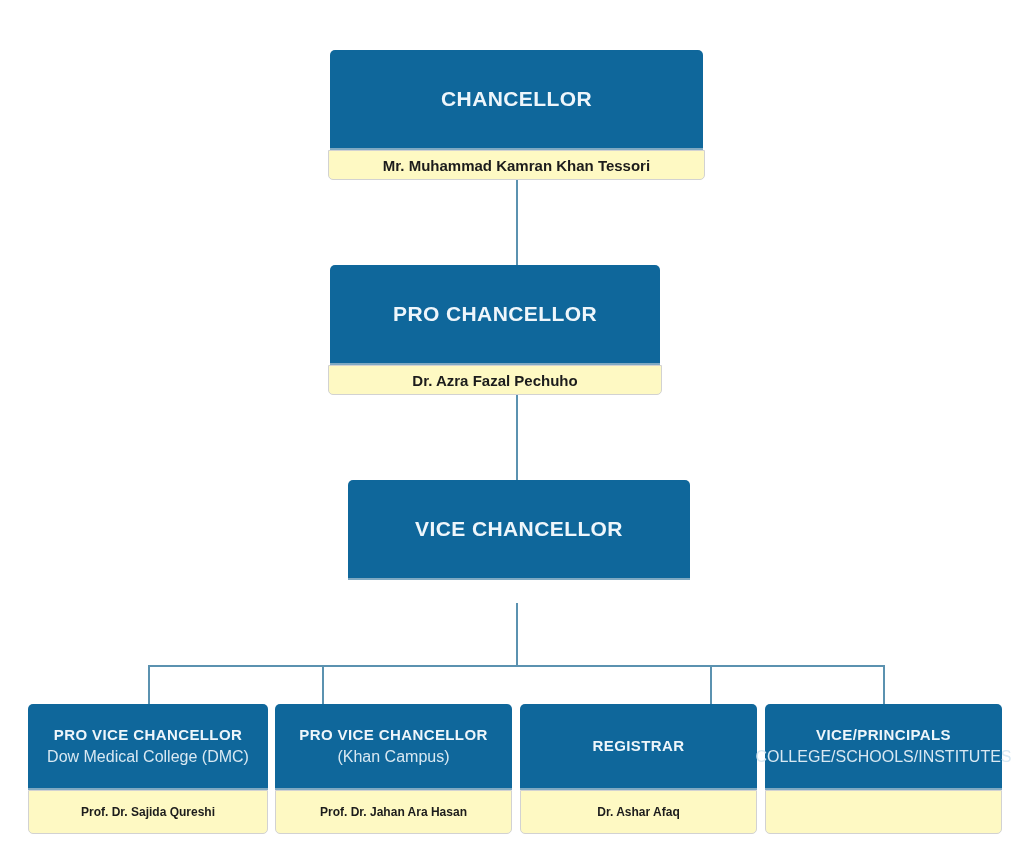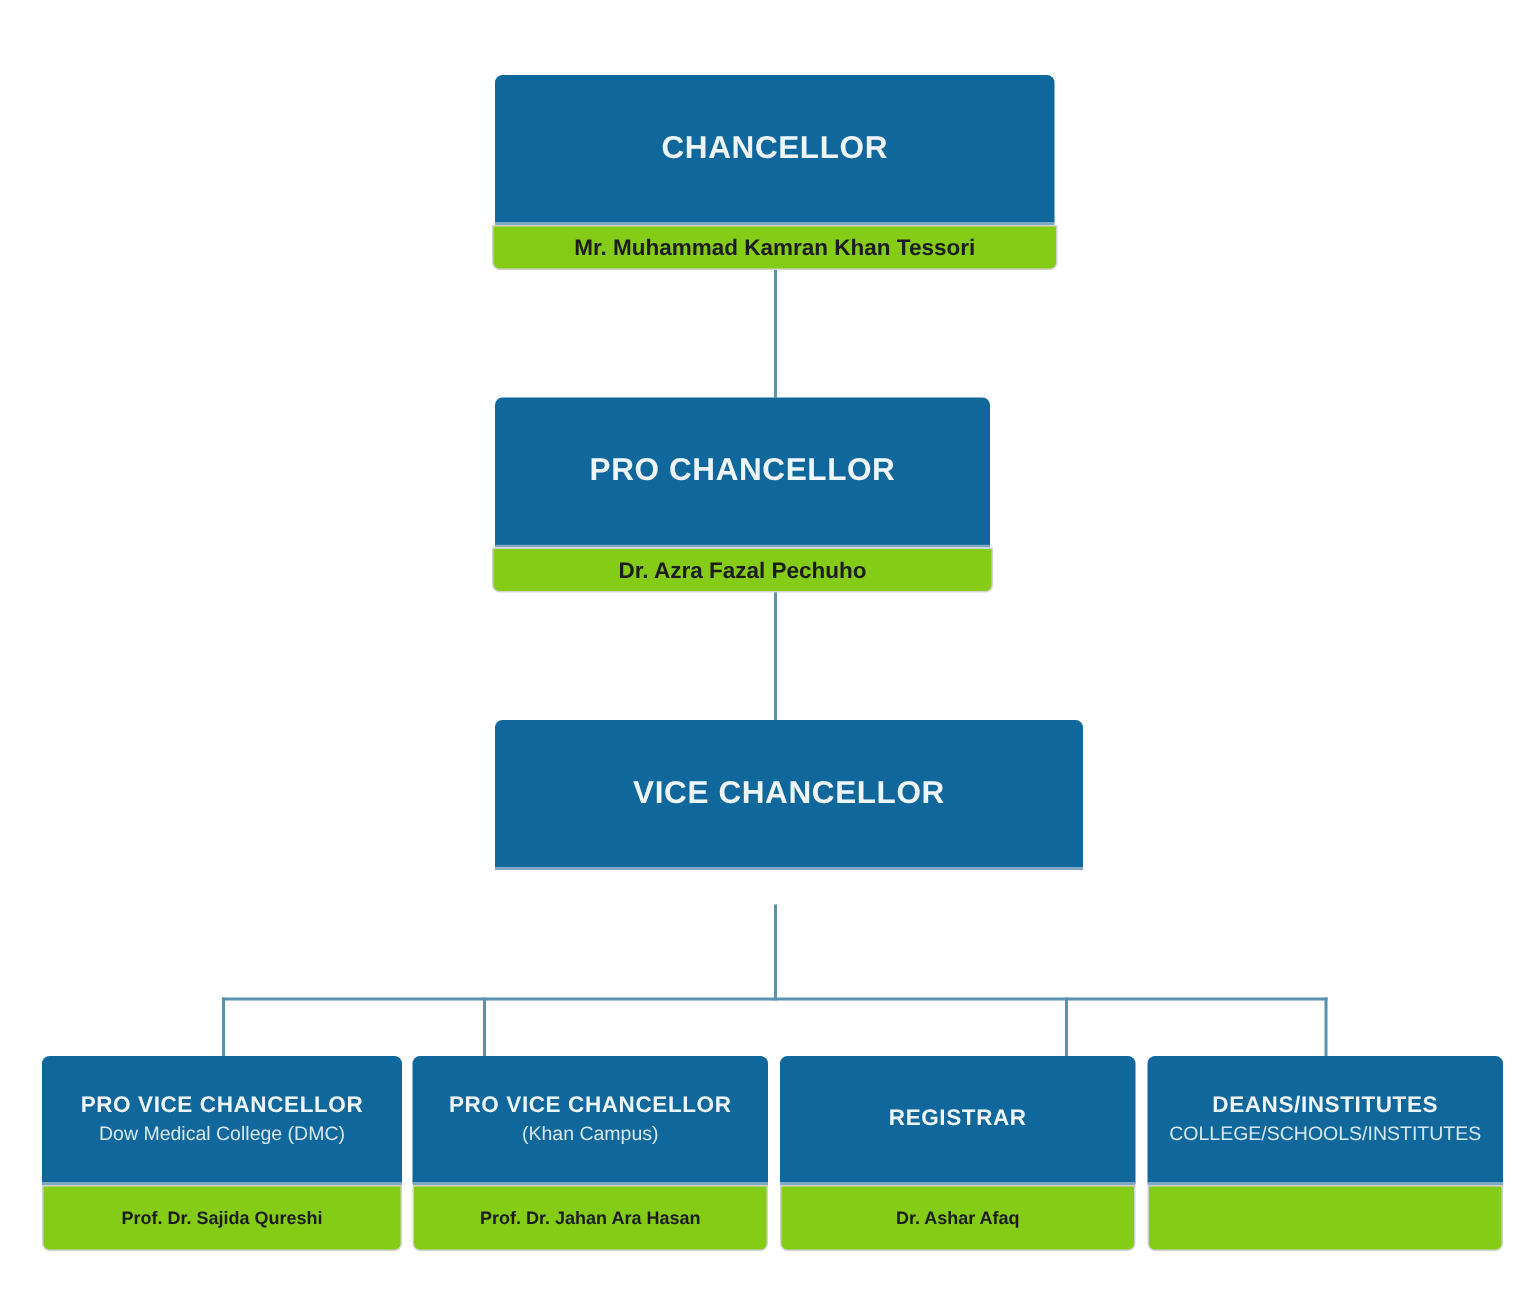--- a/index.html
+++ b/index.html
@@ -58,21 +58,21 @@
     color: #eef6fb;
   }
   .node-sub {
     font-weight: normal;
     line-height: 1.2;
     color: #d8e8f2;
     margin-top: 3px;
   }
   .node-name {
     box-sizing: border-box;
-    background: #84cc16;
+    background: #fef9c3;
     border: 1px solid #d2d2d2;
     border-radius: 0 0 5px 5px;
     display: flex;
     align-items: center;
     justify-content: center;
     text-align: center;
     color: #1c1c1c;
     font-weight: bold;
     position: relative;
     z-index: 1;
@@ -84,21 +84,21 @@
   .level-top .node-name {
     height: 30px;
     font-size: 15px;
     margin-left: -2px;
     margin-right: -2px;
   }
 
   
   .level-bottom .node-head { height: 86px; padding: 0 8px; }
   .level-bottom .node-title { font-size: 15px; }
-  .level-bottom .node-sub { font-size: 13px; }
+  .level-bottom .node-sub { font-size: 16px; }
   .level-bottom .node-name {
     height: 44px;
     font-size: 12px;
   }
 </style>
 </head>
 <body>
 
 <div id="chart-canvas">
 
@@ -122,21 +122,21 @@
     <div class="node-name">Mr. Muhammad Kamran Khan Tessori</div>
   </div>
 
   <div class="node level-top" style="left:330px; top:265px; width:330px;">
     <div class="node-head">
       <div class="node-title">PRO CHANCELLOR</div>
     </div>
     <div class="node-name">Dr. Azra Fazal Pechuho</div>
   </div>
 
-  <div class="node level-top" style="left:330px; top:480px; width:392px;">
+  <div class="node level-top" style="left:348px; top:480px; width:342px;">
     <div class="node-head">
       <div class="node-title">VICE CHANCELLOR</div>
     </div>
   </div>
 
   <div class="node level-bottom" style="left:28px; top:704px; width:240px;">
     <div class="node-head">
       <div class="node-title">PRO VICE CHANCELLOR</div>
       <div class="node-sub">Dow Medical College (DMC)</div>
     </div>
@@ -153,19 +153,19 @@
 
   <div class="node level-bottom" style="left:520px; top:704px; width:237px;">
     <div class="node-head">
       <div class="node-title">REGISTRAR</div>
     </div>
     <div class="node-name">Dr. Ashar Afaq</div>
   </div>
 
   <div class="node level-bottom" style="left:765px; top:704px; width:237px;">
     <div class="node-head">
-      <div class="node-title">DEANS/INSTITUTES</div>
+      <div class="node-title">VICE/PRINCIPALS</div>
       <div class="node-sub">COLLEGE/SCHOOLS/INSTITUTES</div>
     </div>
     <div class="node-name"></div>
   </div>
 
 </div>
 
 </body></html>

